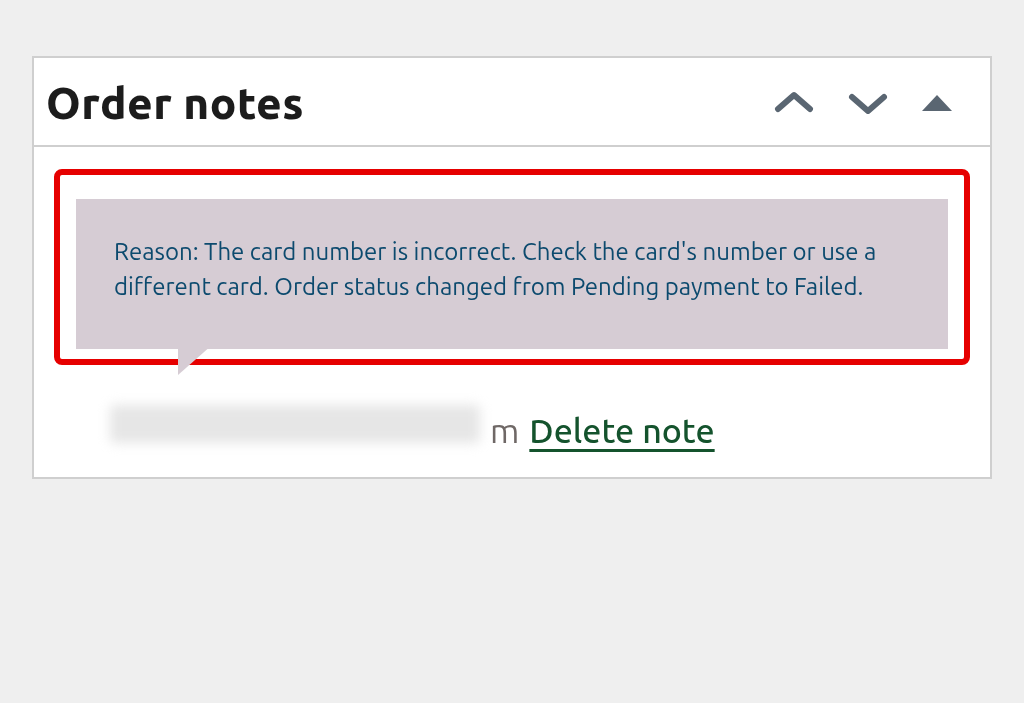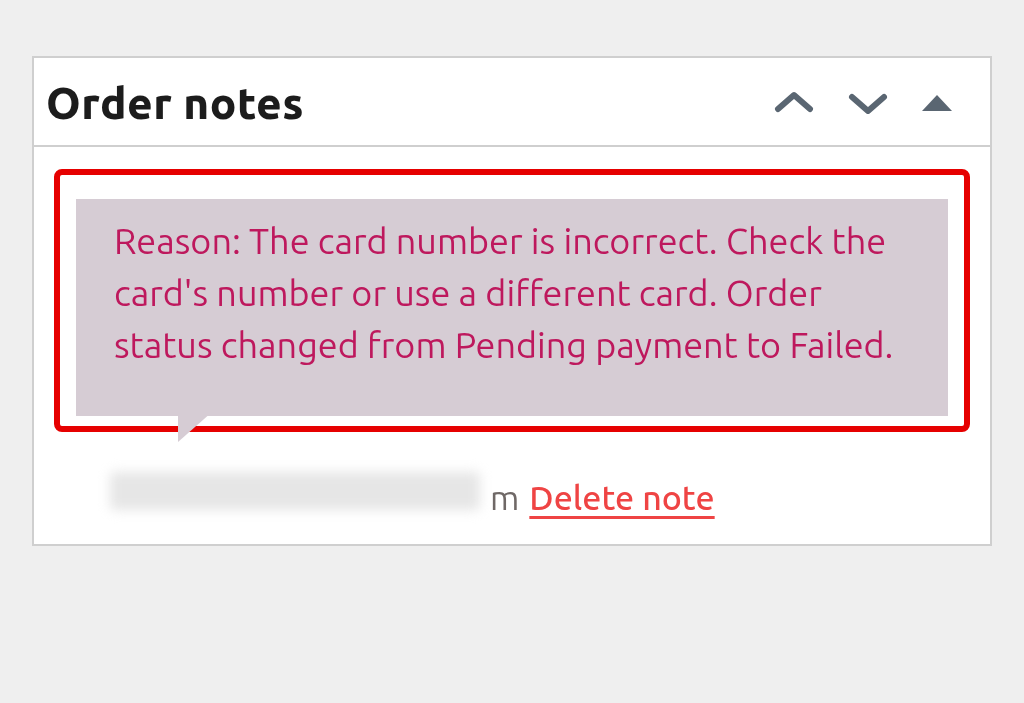--- a/index.html
+++ b/index.html
@@ -49,24 +49,24 @@
 
   .highlight-box {
     border: 6px solid #e60000;
     border-radius: 8px;
     padding: 24px 16px 10px 16px;
     background: #ffffff;
   }
 
   .note-bubble {
     background: #d6ccd4;
-    padding: 16px 38px 44px 38px;
+    padding: 36px 38px 44px 38px;
     position: relative;
-    color: #be185d;
-    font-size: 36px;
+    color: #0c4a6e;
+    font-size: 24px;
     line-height: 1.45;
   }
   .note-bubble::after {
     content: "";
     position: absolute;
     bottom: -26px;
     left: 102px;
     width: 0;
     height: 0;
     border-left: 0 solid transparent;
@@ -89,21 +89,21 @@
     height: 38px;
     background: #e6e6e6;
     filter: blur(6px);
     border-radius: 4px;
   }
   .meta-om {
     color: #6f6866;
     font-size: 34px;
   }
   .delete-link {
-    color: #ef4444;
+    color: #14532d;
     text-decoration: underline;
     text-underline-offset: 6px;
     font-weight: 500;
     cursor: pointer;
   }
 </style>
 </head>
 <body>
 
 <div class="panel">

